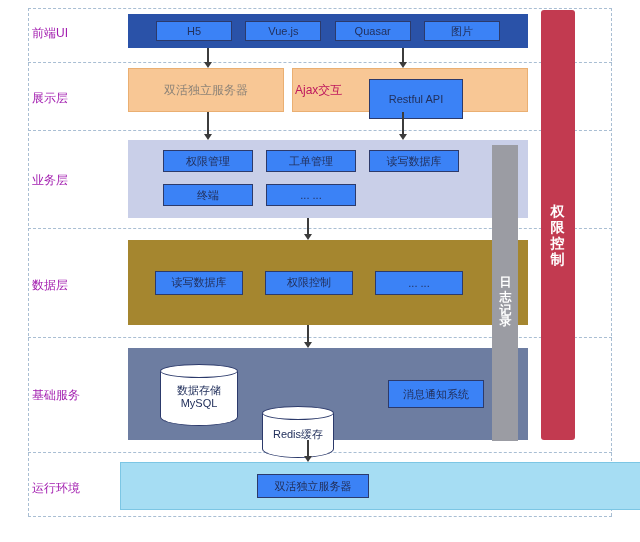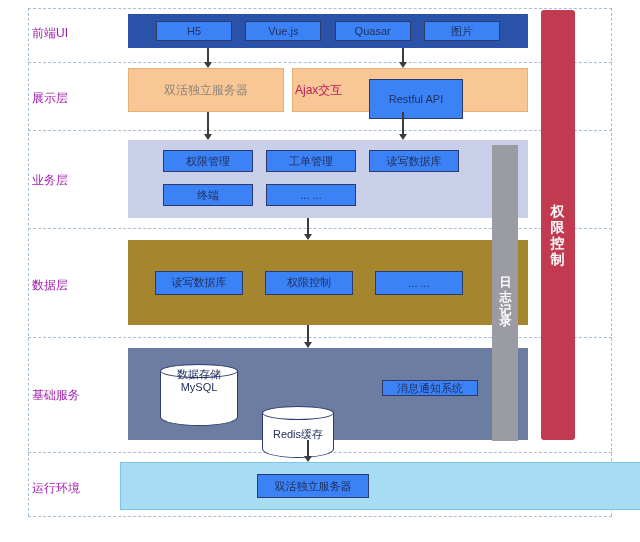--- a/index.html
+++ b/index.html
@@ -47,24 +47,24 @@
     display:flex; align-items:center; padding-left:27px; gap:22px;
   }
   .data-panel .white-box { width:88px; height:24px; }
 
   .services-panel { position:absolute; left:128px; top:348px; width:400px; height:92px; background:#6d7da1; }
   .cyl { position:absolute; }
   .cyl-top { position:absolute; left:0; right:0; top:0; height:14px; background:#fff; border:1px solid #2c3a6b; border-radius:50%; z-index:2; }
   .cyl-body { position:absolute; left:0; right:0; top:7px; bottom:0; background:#fff; border:1px solid #2c3a6b; border-top:none; border-radius:0 0 50% 50% / 0 0 9px 9px; }
   .cyl-label { position:absolute; left:0; right:0; text-align:center; font-size:11px; line-height:13px; color:#22305c; z-index:3; }
   .cyl1 { left:32px; top:16px; width:78px; height:62px; }
-  .cyl1 .cyl-label { top:4px; }
+  .cyl1 .cyl-label { top:20px; }
   .cyl2 { left:134px; top:22px; width:72px; height:52px;margin-top:36px; }
   .cyl2 .cyl-label { top:22px; }
-  .notify-box { position:absolute; left:254px; top:32px; width:96px; height:16px; }
+  .notify-box { position:absolute; left:260px; top:32px; width:96px; height:28px; }
 
   .runtime-panel { position:absolute; left:120px; top:462px; width:530px; height:48px; background:#a6ddf3; border:1px solid #7cc6e4; }
   .server-box { position:absolute; left:136px; top:11px; width:112px; height:24px; }
 
   .log-bar { position:absolute; left:492px; top:145px; width:26px; height:296px; background:#9b9ca3; display:flex; align-items:center; justify-content:center; }
   .log-text { writing-mode:vertical-rl; text-orientation:upright; color:#fff; font-size:12px; font-weight:600; letter-spacing:13px; }
   .perm-bar { position:absolute; left:541px; top:10px; width:34px; height:430px; background:#c23a50; border-radius:3px; display:flex; align-items:center; justify-content:center; }
   .perm-text { writing-mode:vertical-rl; text-orientation:upright; color:#fff; font-size:14px; font-weight:700; letter-spacing:16px; }
 
   .arrow { position:absolute; width:2px; background:#3c3c3c; }

